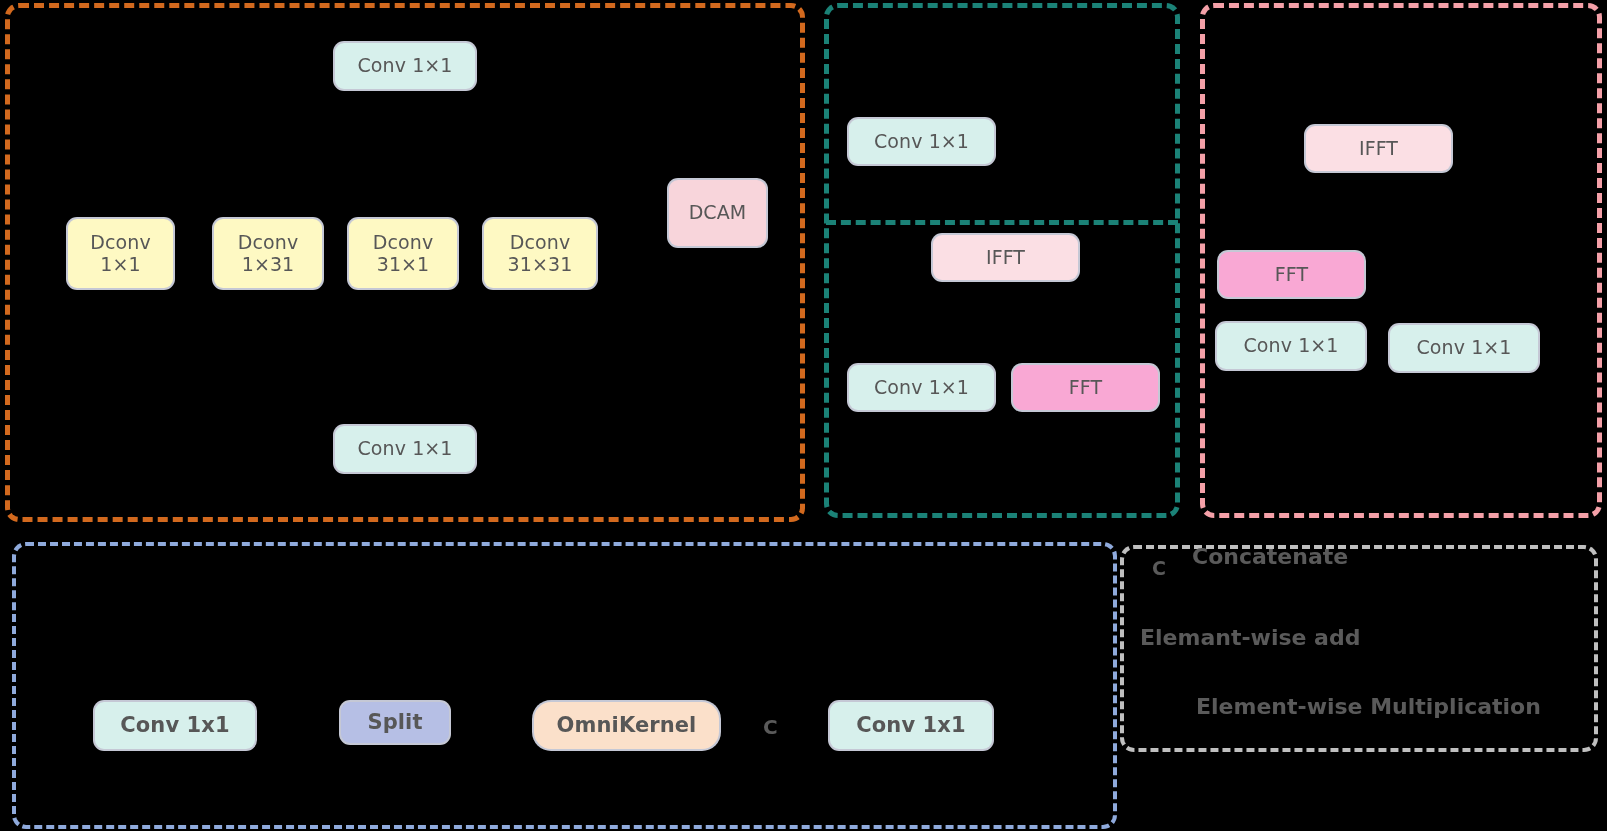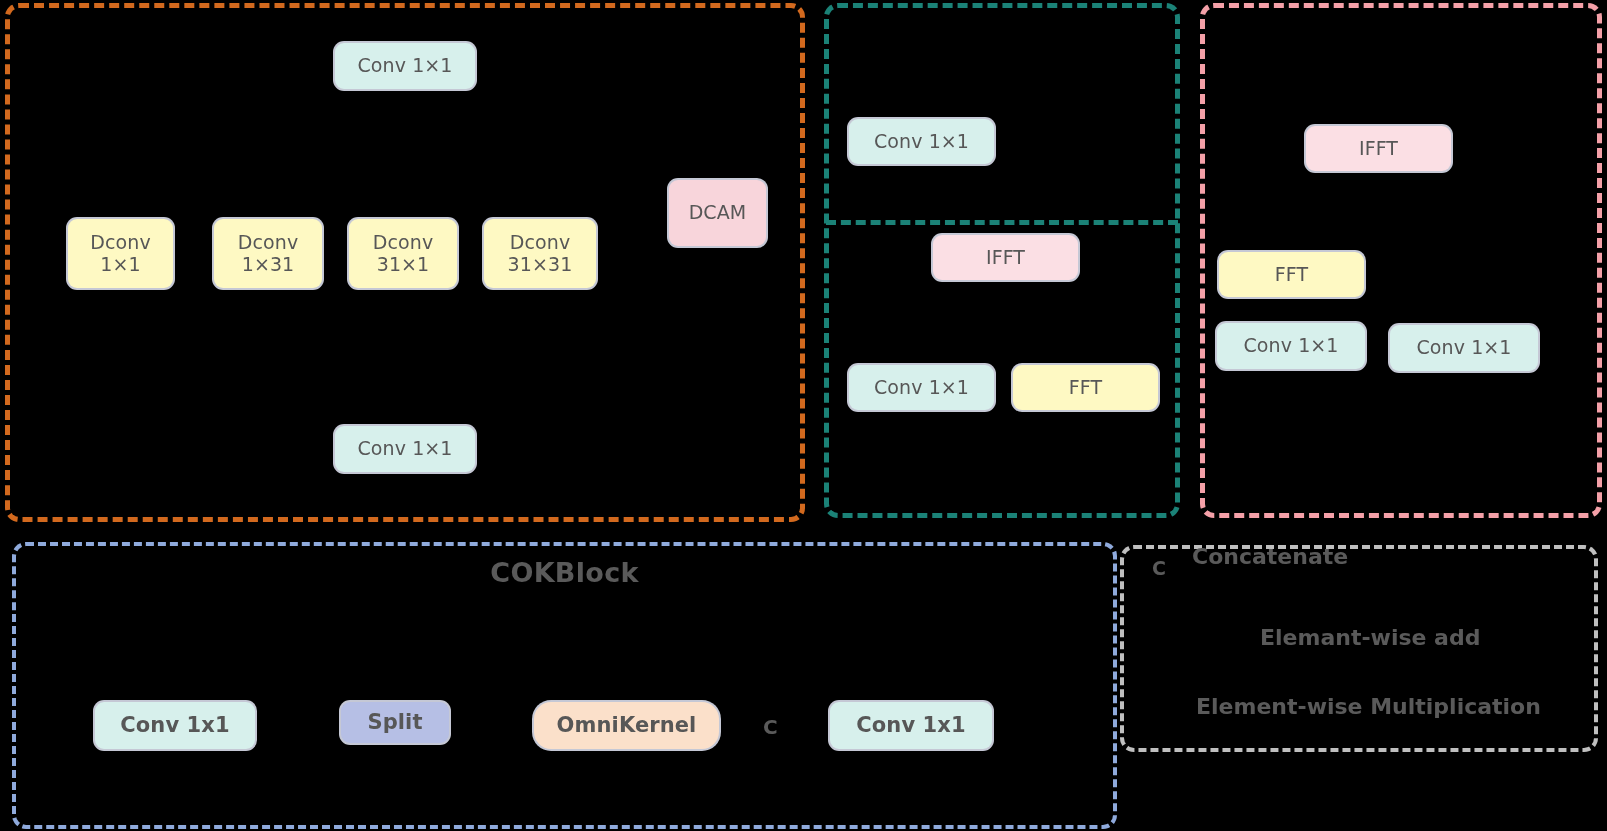--- a/index.html
+++ b/index.html
@@ -43,21 +43,21 @@
     justify-content: center;
     text-align: center;
     color: #575757;
     font-size: 19px;
     line-height: 1.15;
     letter-spacing: .1px;
     white-space: pre-line;
     box-shadow: 0 0 0 2px rgba(231,235,250,0.85);
   }
   .n-mint   { background: #D7F0EC; }
-  .n-aqua   { background: #fef9c3; }
+  .n-aqua   { background: #f9a8d4; }
   .n-peach  { background: #fef9c3; }
   .n-peach2 { background: #FBE0CA; }
   .n-pink   { background: #F8D5DB; }
   .n-pinkpale{ background: #FBDFE4; }
   .n-green  { background: #B1DD8C; }
   .n-blue   { background: #B6BFE5; }
 
   .label {
     position: absolute;
     color: #5A5A5A;
@@ -130,34 +130,33 @@
   <div class="node n-pinkpale" style="left:1306px; top:126px; width:145px; height:45px;">IFFT</div>
 
   <div class="node n-aqua" style="left:1219px; top:252px; width:145px; height:45px;">FFT</div>
 
   <div class="node n-mint" style="left:1217px; top:323px; width:148px; height:46px;">Conv 1×1</div>
 
   <div class="node n-mint" style="left:1390px; top:325px; width:148px; height:46px;">Conv 1×1</div>
 
   <div class="panel panel-blue" style="left:12px; top:542px; width:1105px; height:287px;"></div>
 
-  <div class="label title-cok" style="left:12px; top:557px; width:1105px; text-align:center;">COKBlock</div>
 
   <div class="node n-mint" style="left:95px; top:702px; width:160px; height:47px; font-size:21px; font-weight:bold;">Conv 1x1</div>
 
   <div class="node n-blue" style="left:341px; top:702px; width:108px; height:41px; font-size:21px; font-weight:bold;">Split</div>
 
   <div class="node n-peach2" style="left:534px; top:702px; width:185px; height:47px; font-size:21px; font-weight:bold;border-radius:17px;">OmniKernel</div>
 
   <div class="op-c" style="left:763px; top:715px;">C</div>
 
   <div class="node n-mint" style="left:830px; top:702px; width:162px; height:47px; font-size:21px; font-weight:bold;">Conv 1x1</div>
 
   <div class="panel panel-gray" style="left:1120px; top:545px; width:478px; height:207px;"></div>
 
   <div class="legend-c" style="left:1152px; top:557px;">C</div>
   <div class="legend-text" style="left:1192px; top:544px;">Concatenate</div>
 
-  <div class="legend-text" style="left:1260px; top:625px;">Elemant-wise add</div>
+  <div class="legend-text" style="left:1140px; top:625px;">Elemant-wise add</div>
 
   <div class="legend-text" style="left:1196px; top:694px;">Element-wise Multiplication</div>
 
 </div>
 
 </body></html>

